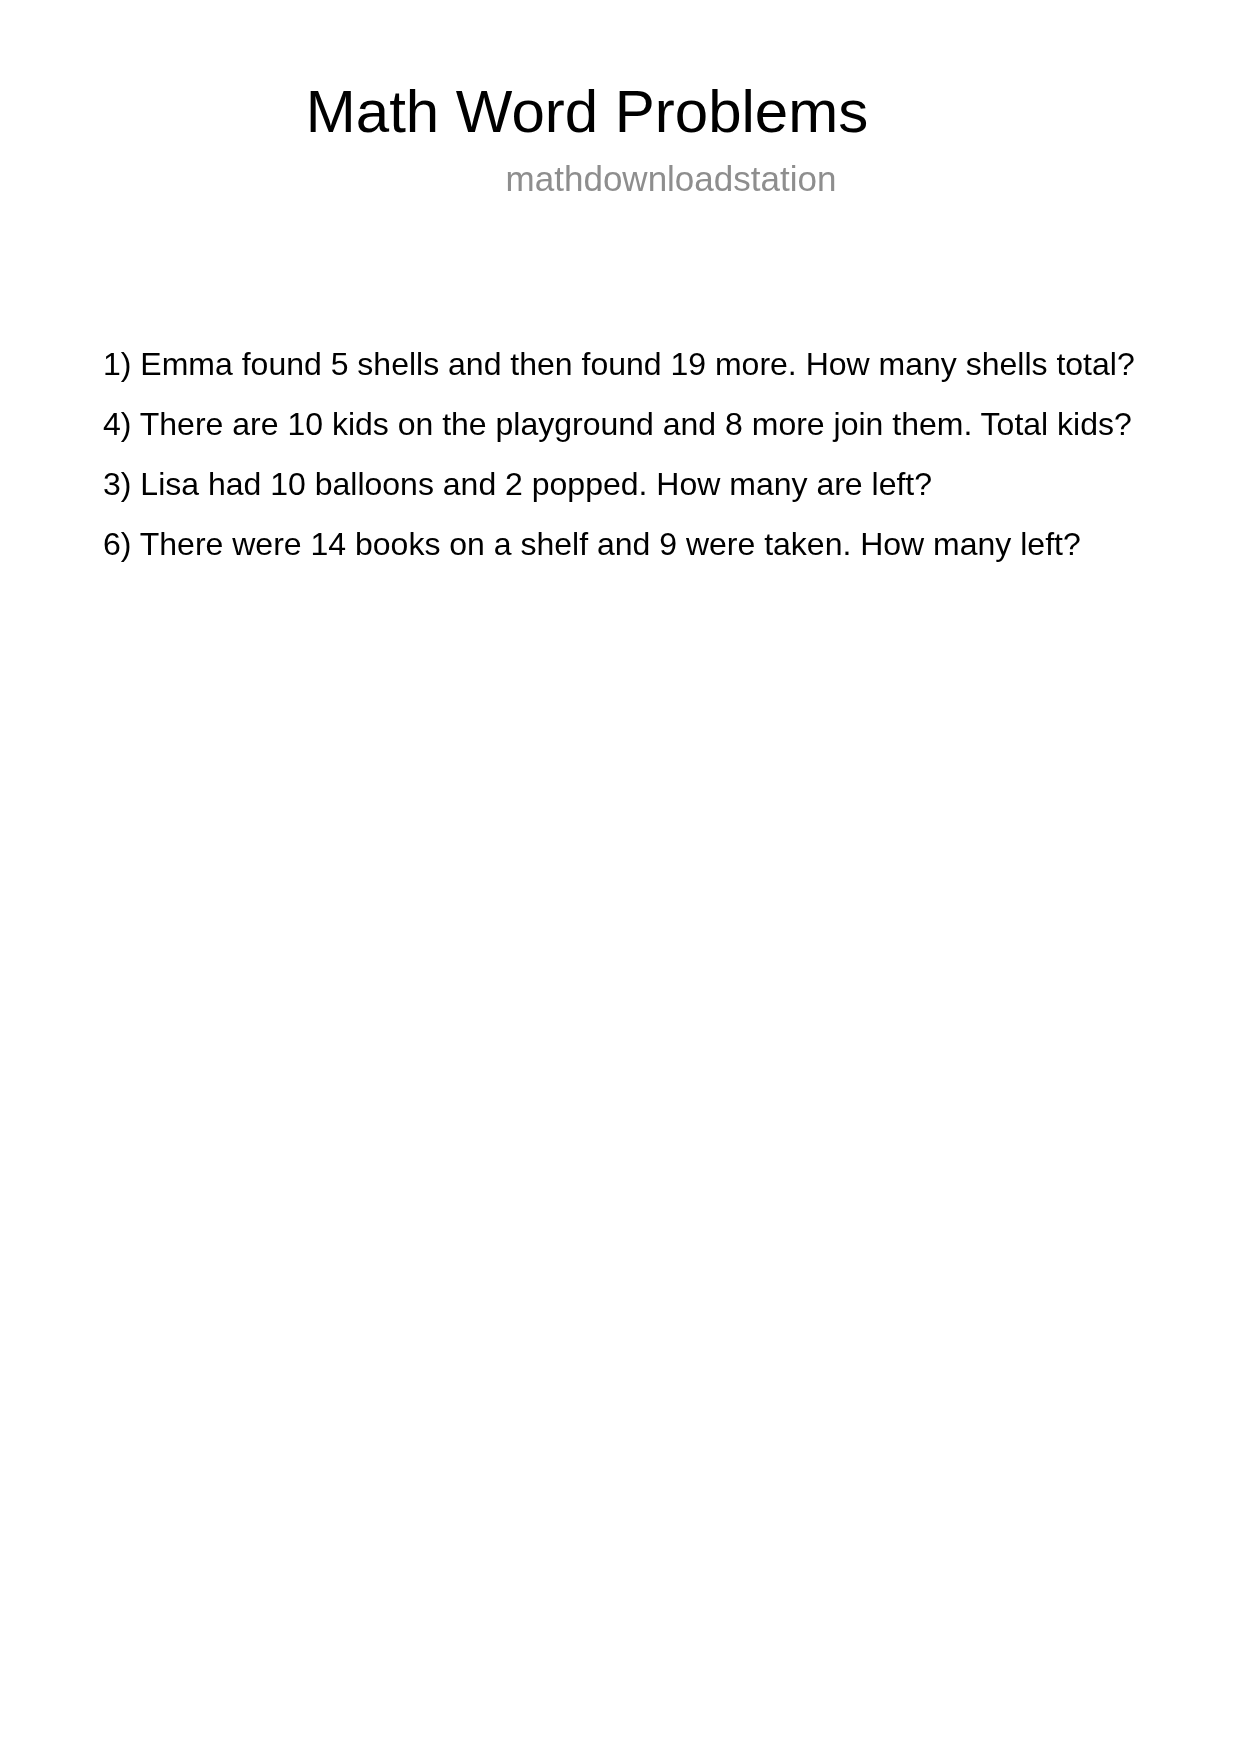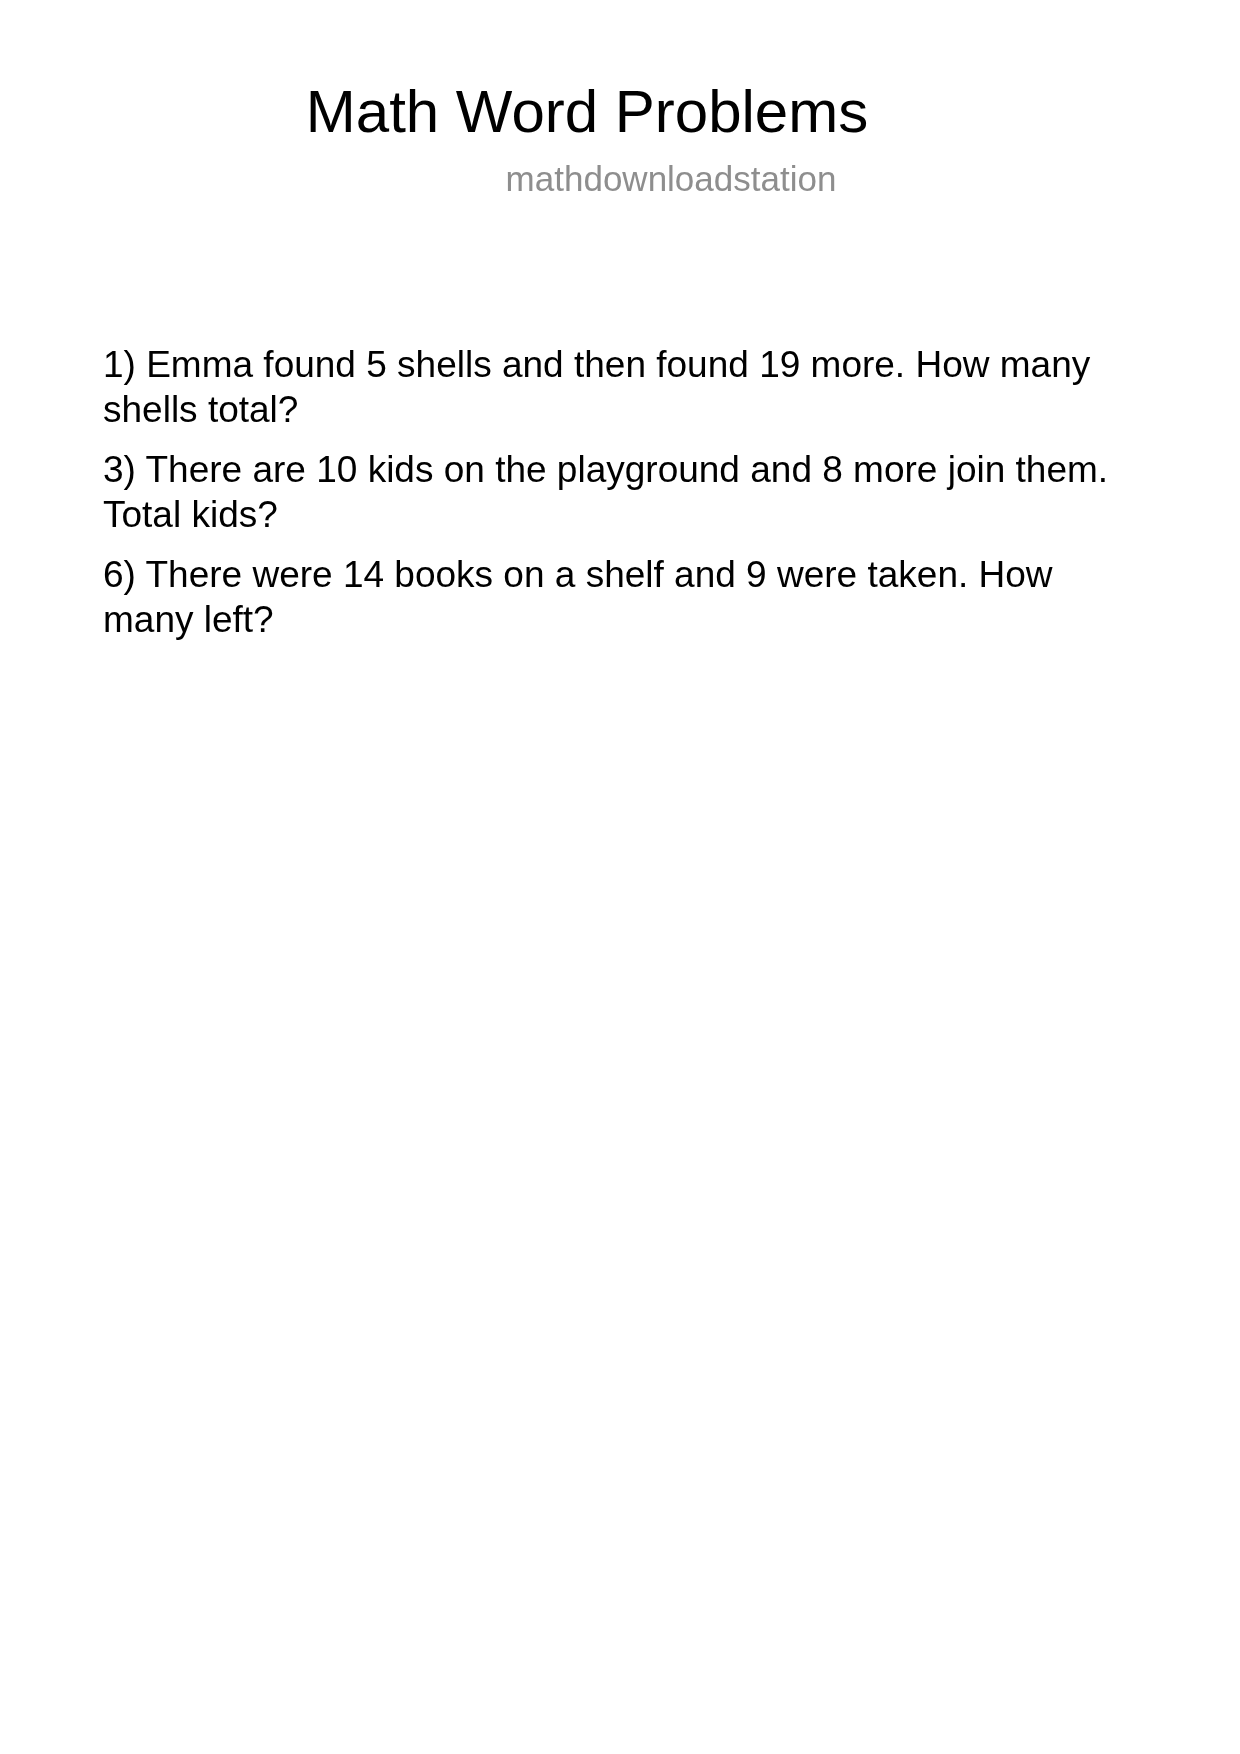--- a/index.html
+++ b/index.html
@@ -38,35 +38,36 @@
       line-height: 42px;
       color: #8e8e8e;
       transform: translateX(51px);
     }
     .problems {
       margin: 142px 0 0 103px;
       width: 1048px;
     }
     .problem {
       margin: 0 0 15px 0;
-      font-size: 37px;
+      font-size: 32px;
       font-weight: 400;
       line-height: 45px;
       color: #000000;
       word-spacing: normal;
     }
   </style>
 </head>
 <body>
 
 <div class="page">
 
   <h1 class="title">Math Word Problems</h1>
 
   <div class="subtitle">mathdownloadstation</div>
 
   <main class="problems">
     <p class="problem">1) Emma found 5 shells and then found 19 more. How many shells total?</p>
-    <p class="problem">3) There are 10 kids on the playground and 8 more join them. Total kids?</p>
+    <p class="problem">4) There are 10 kids on the playground and 8 more join them. Total kids?</p>
+    <p class="problem">3) Lisa had 10 balloons and 2 popped. How many are left?</p>
     <p class="problem">6) There were 14 books on a shelf and 9 were taken. How many left?</p>
   </main>
 
 </div>
 
 </body></html>

